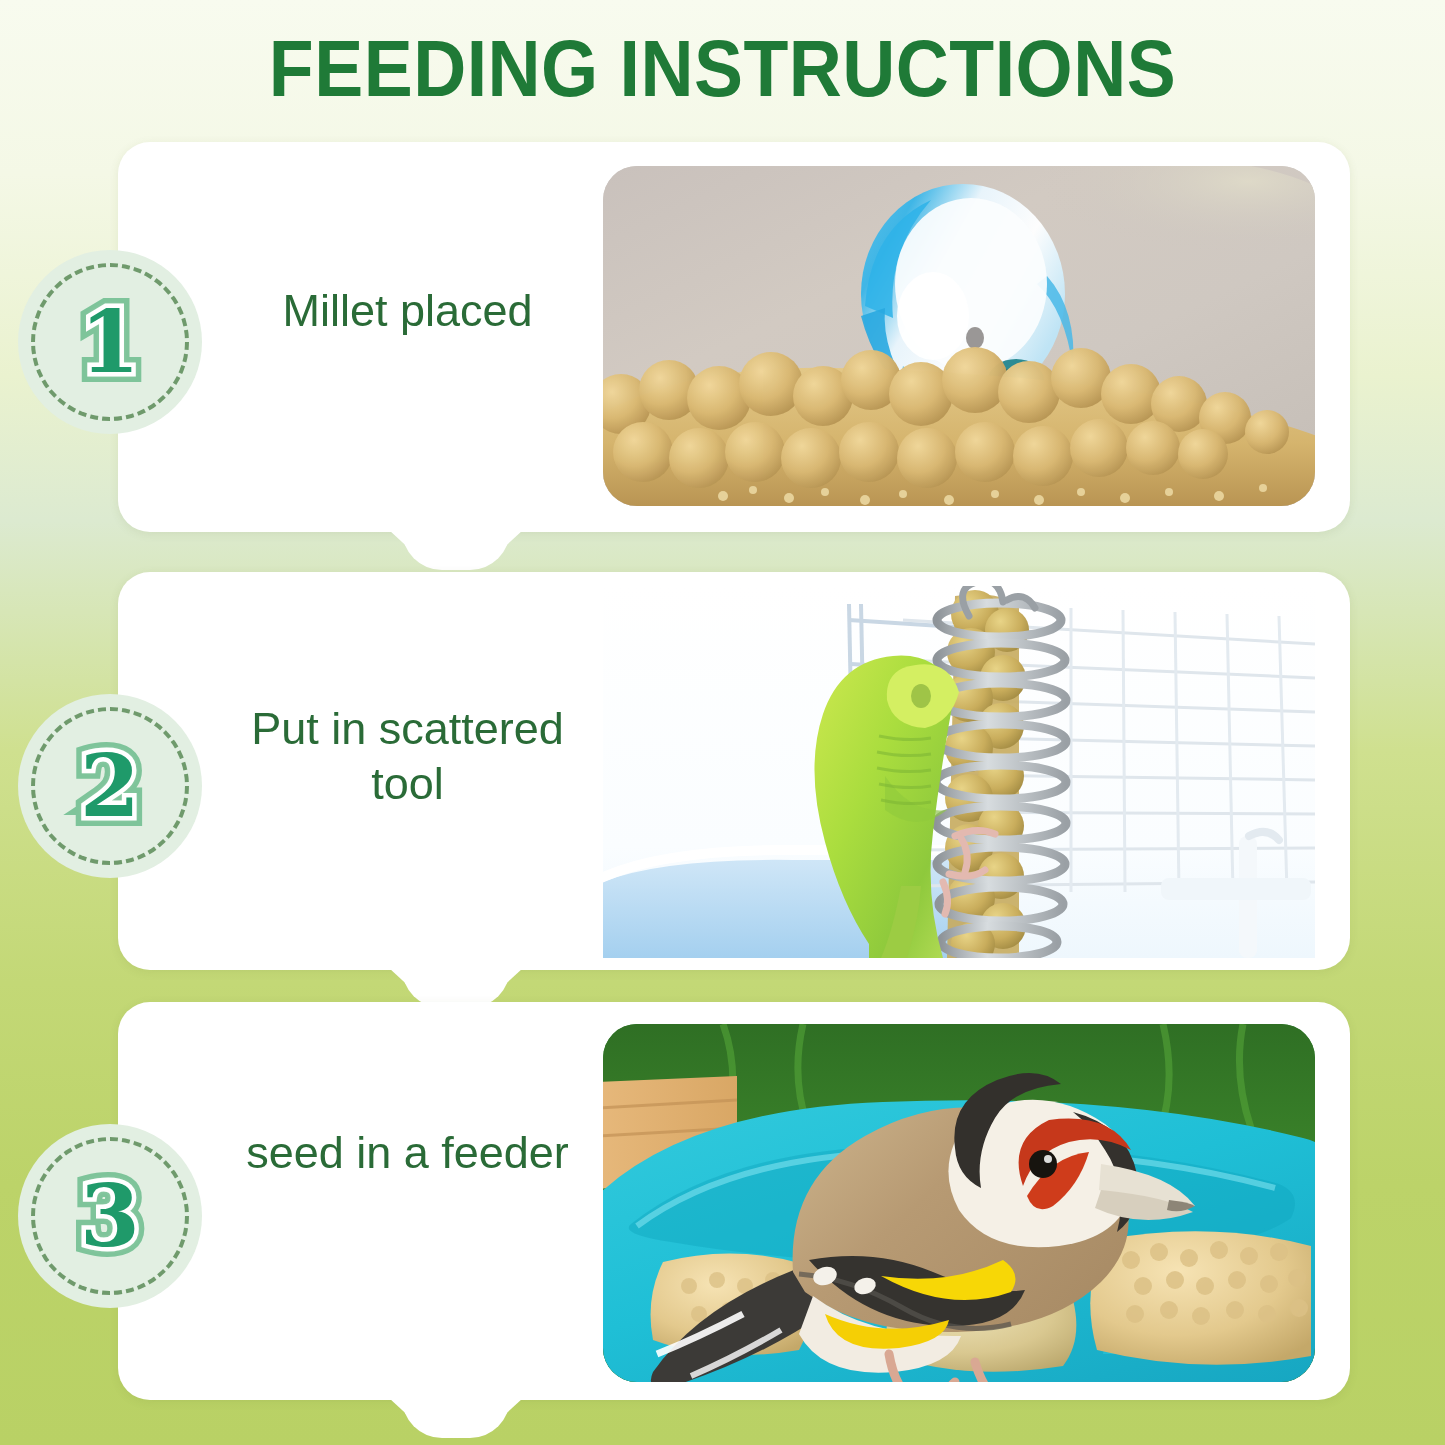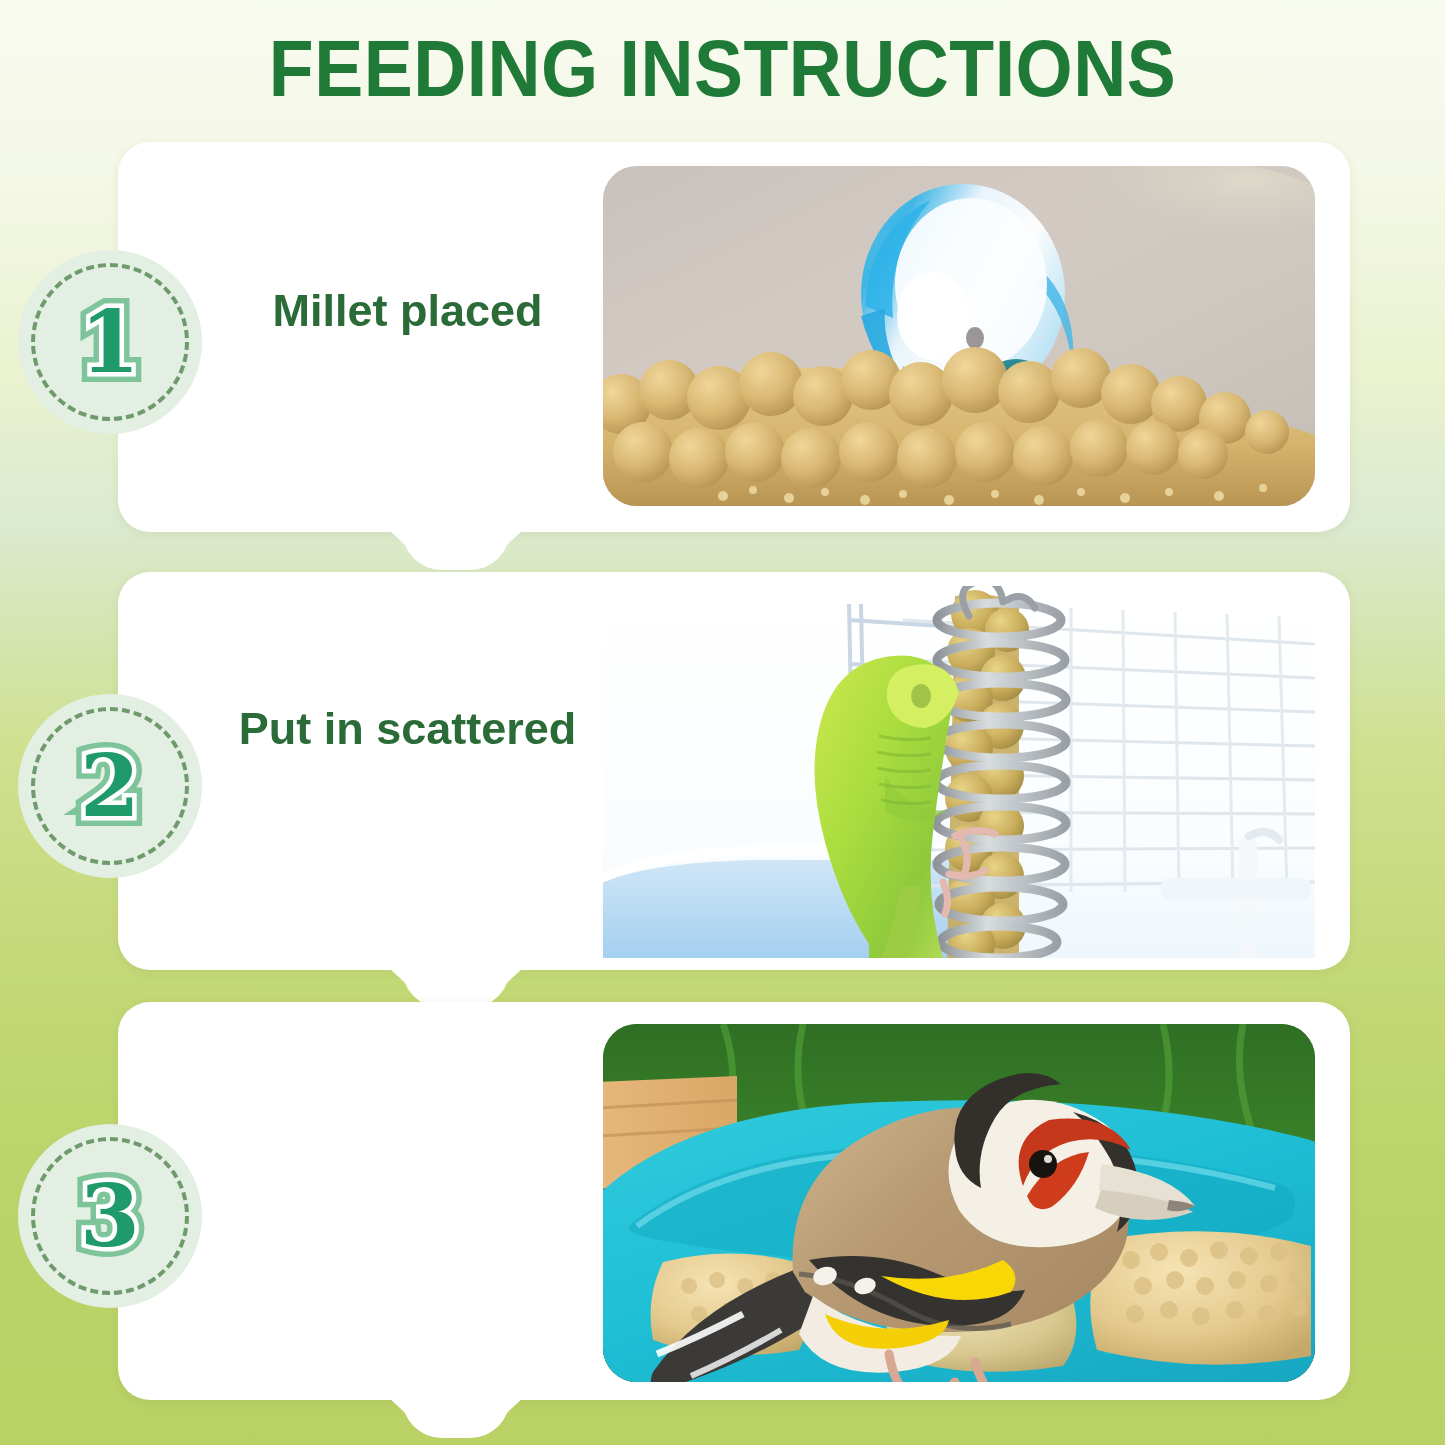--- a/index.html
+++ b/index.html
@@ -111,21 +111,21 @@
   }
 
   
   .steptext{
     position:absolute;
     left:215px;width:385px;
     text-align:center;
     color:#2a6b37;
     font-size:45px;
     line-height:1.22;
-    font-weight:700;
+    font-weight:400;
     z-index:4;
   }
   #text1{top:284px;}
   #text2{top:702px;}
   #text3{top:1126px;}
 
   
   .photo{
     position:absolute;
     overflow:hidden;
@@ -546,15 +546,17 @@
   <div class="dashring"></div>
   <div class="num-halo">3</div>
   <div class="num">3</div>
 </div>
 
 <div class="steptext" id="text1">
   <div>Millet placed</div>
 </div>
 <div class="steptext" id="text2">
   <div>Put in scattered</div>
+  <div>tool</div>
 </div>
 <div class="steptext" id="text3">
+  <div>seed in a feeder</div>
 </div>
 
 </body></html>

